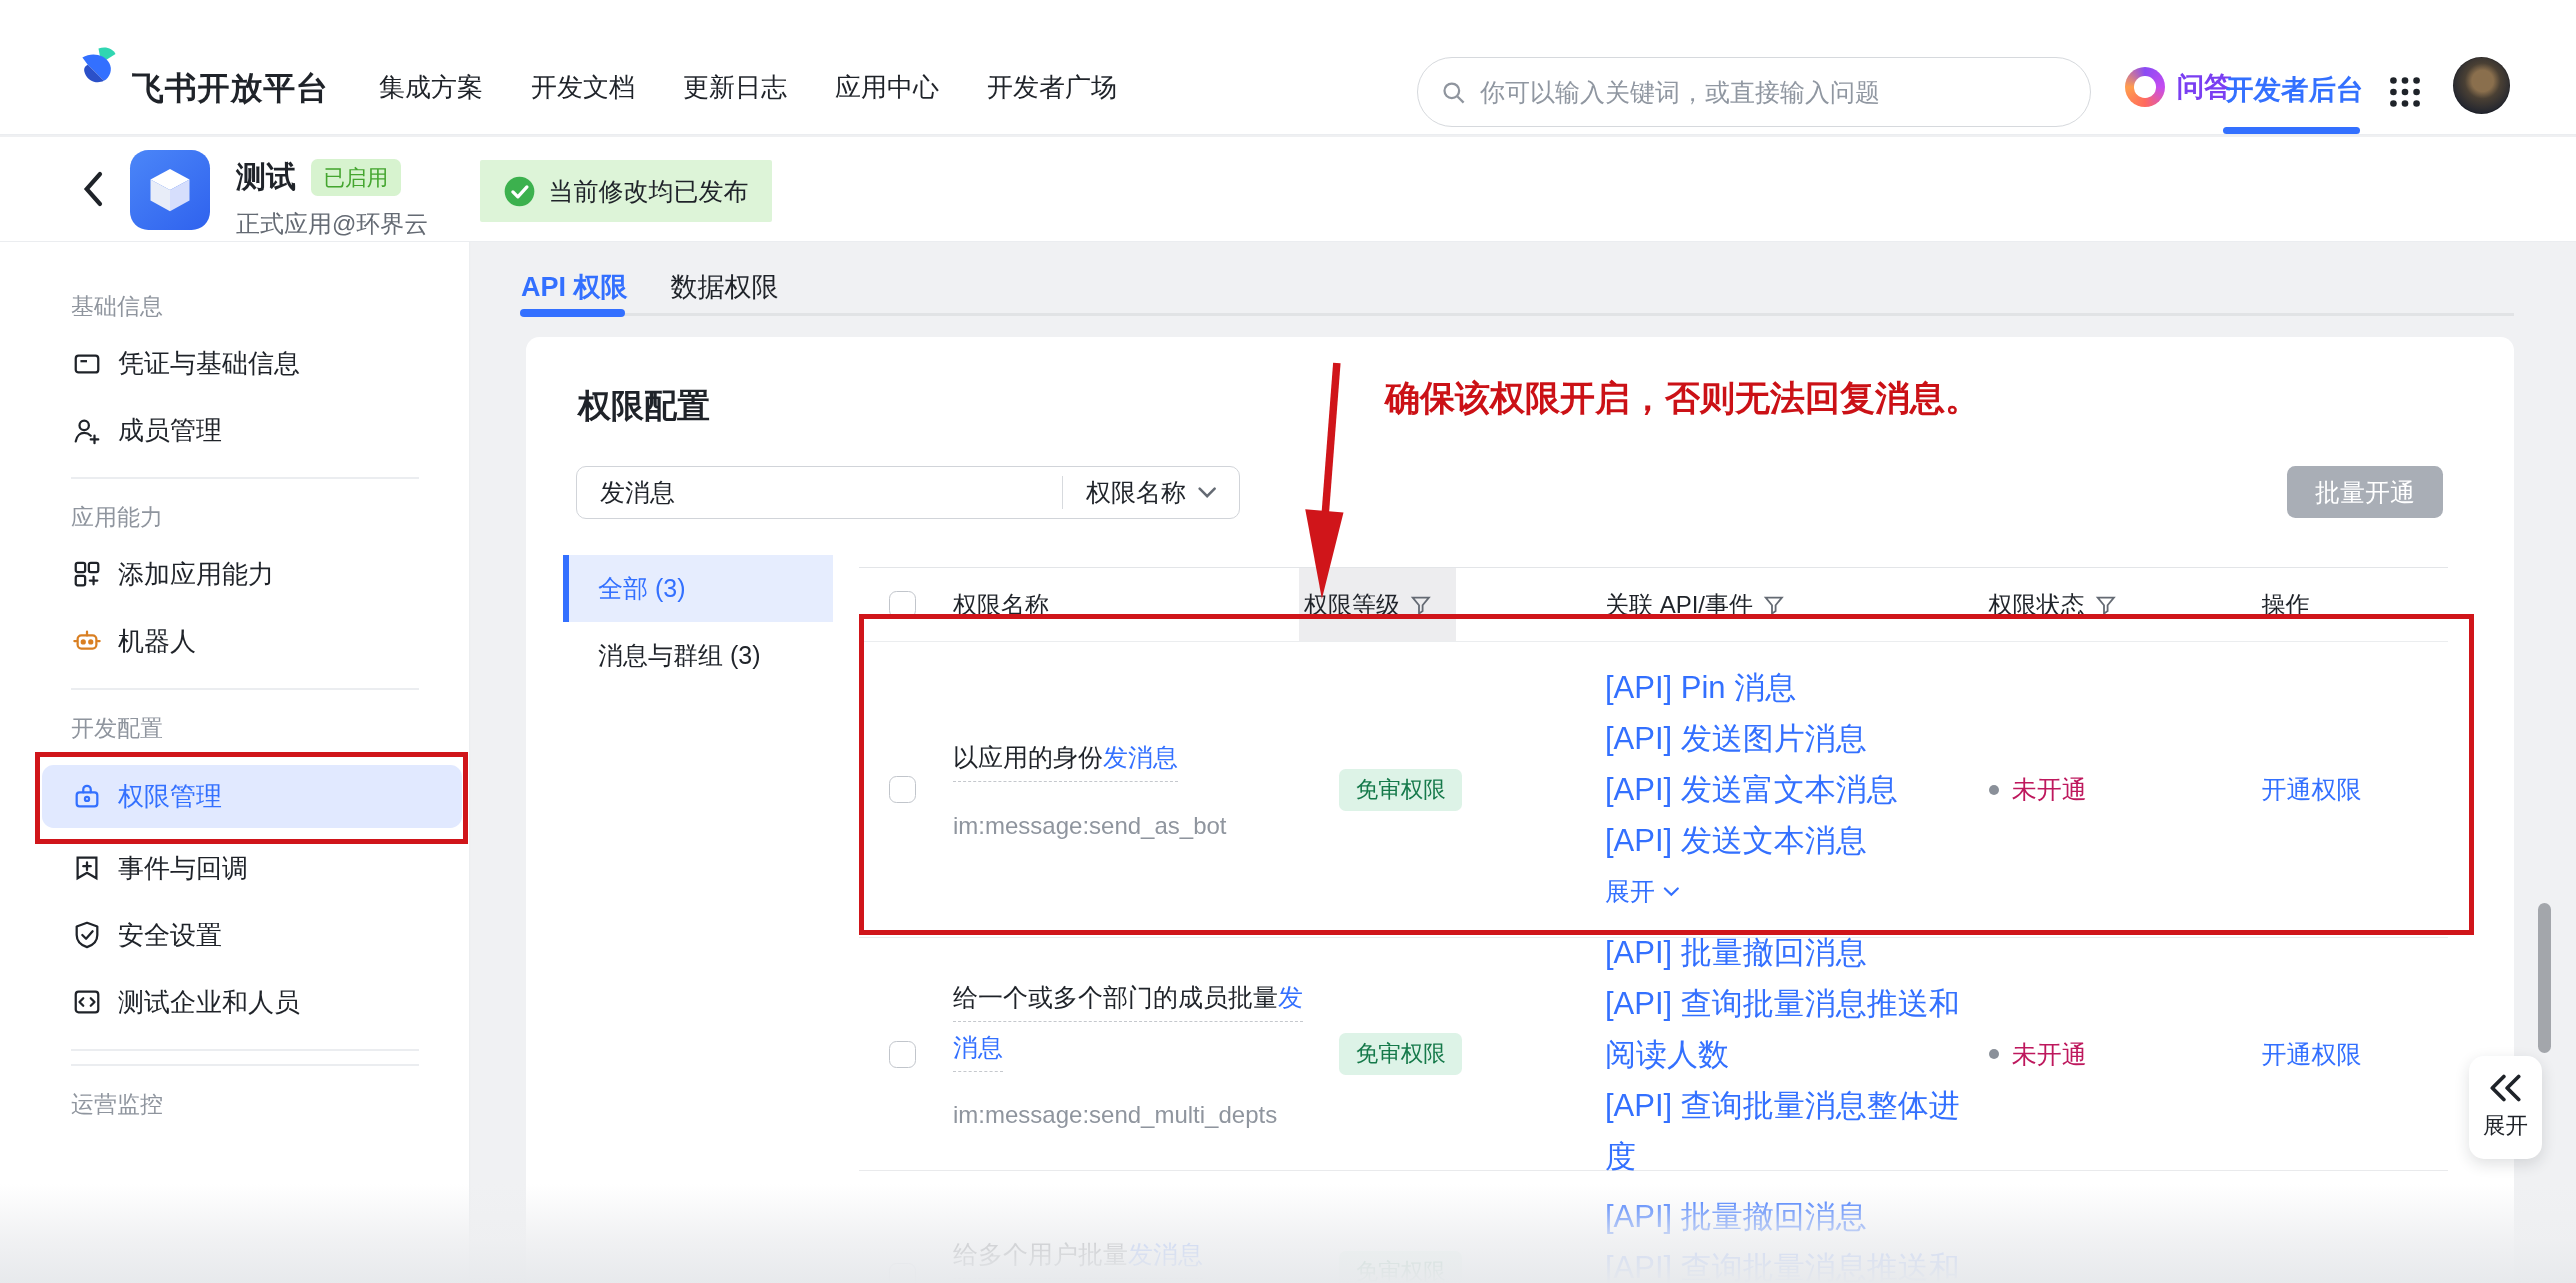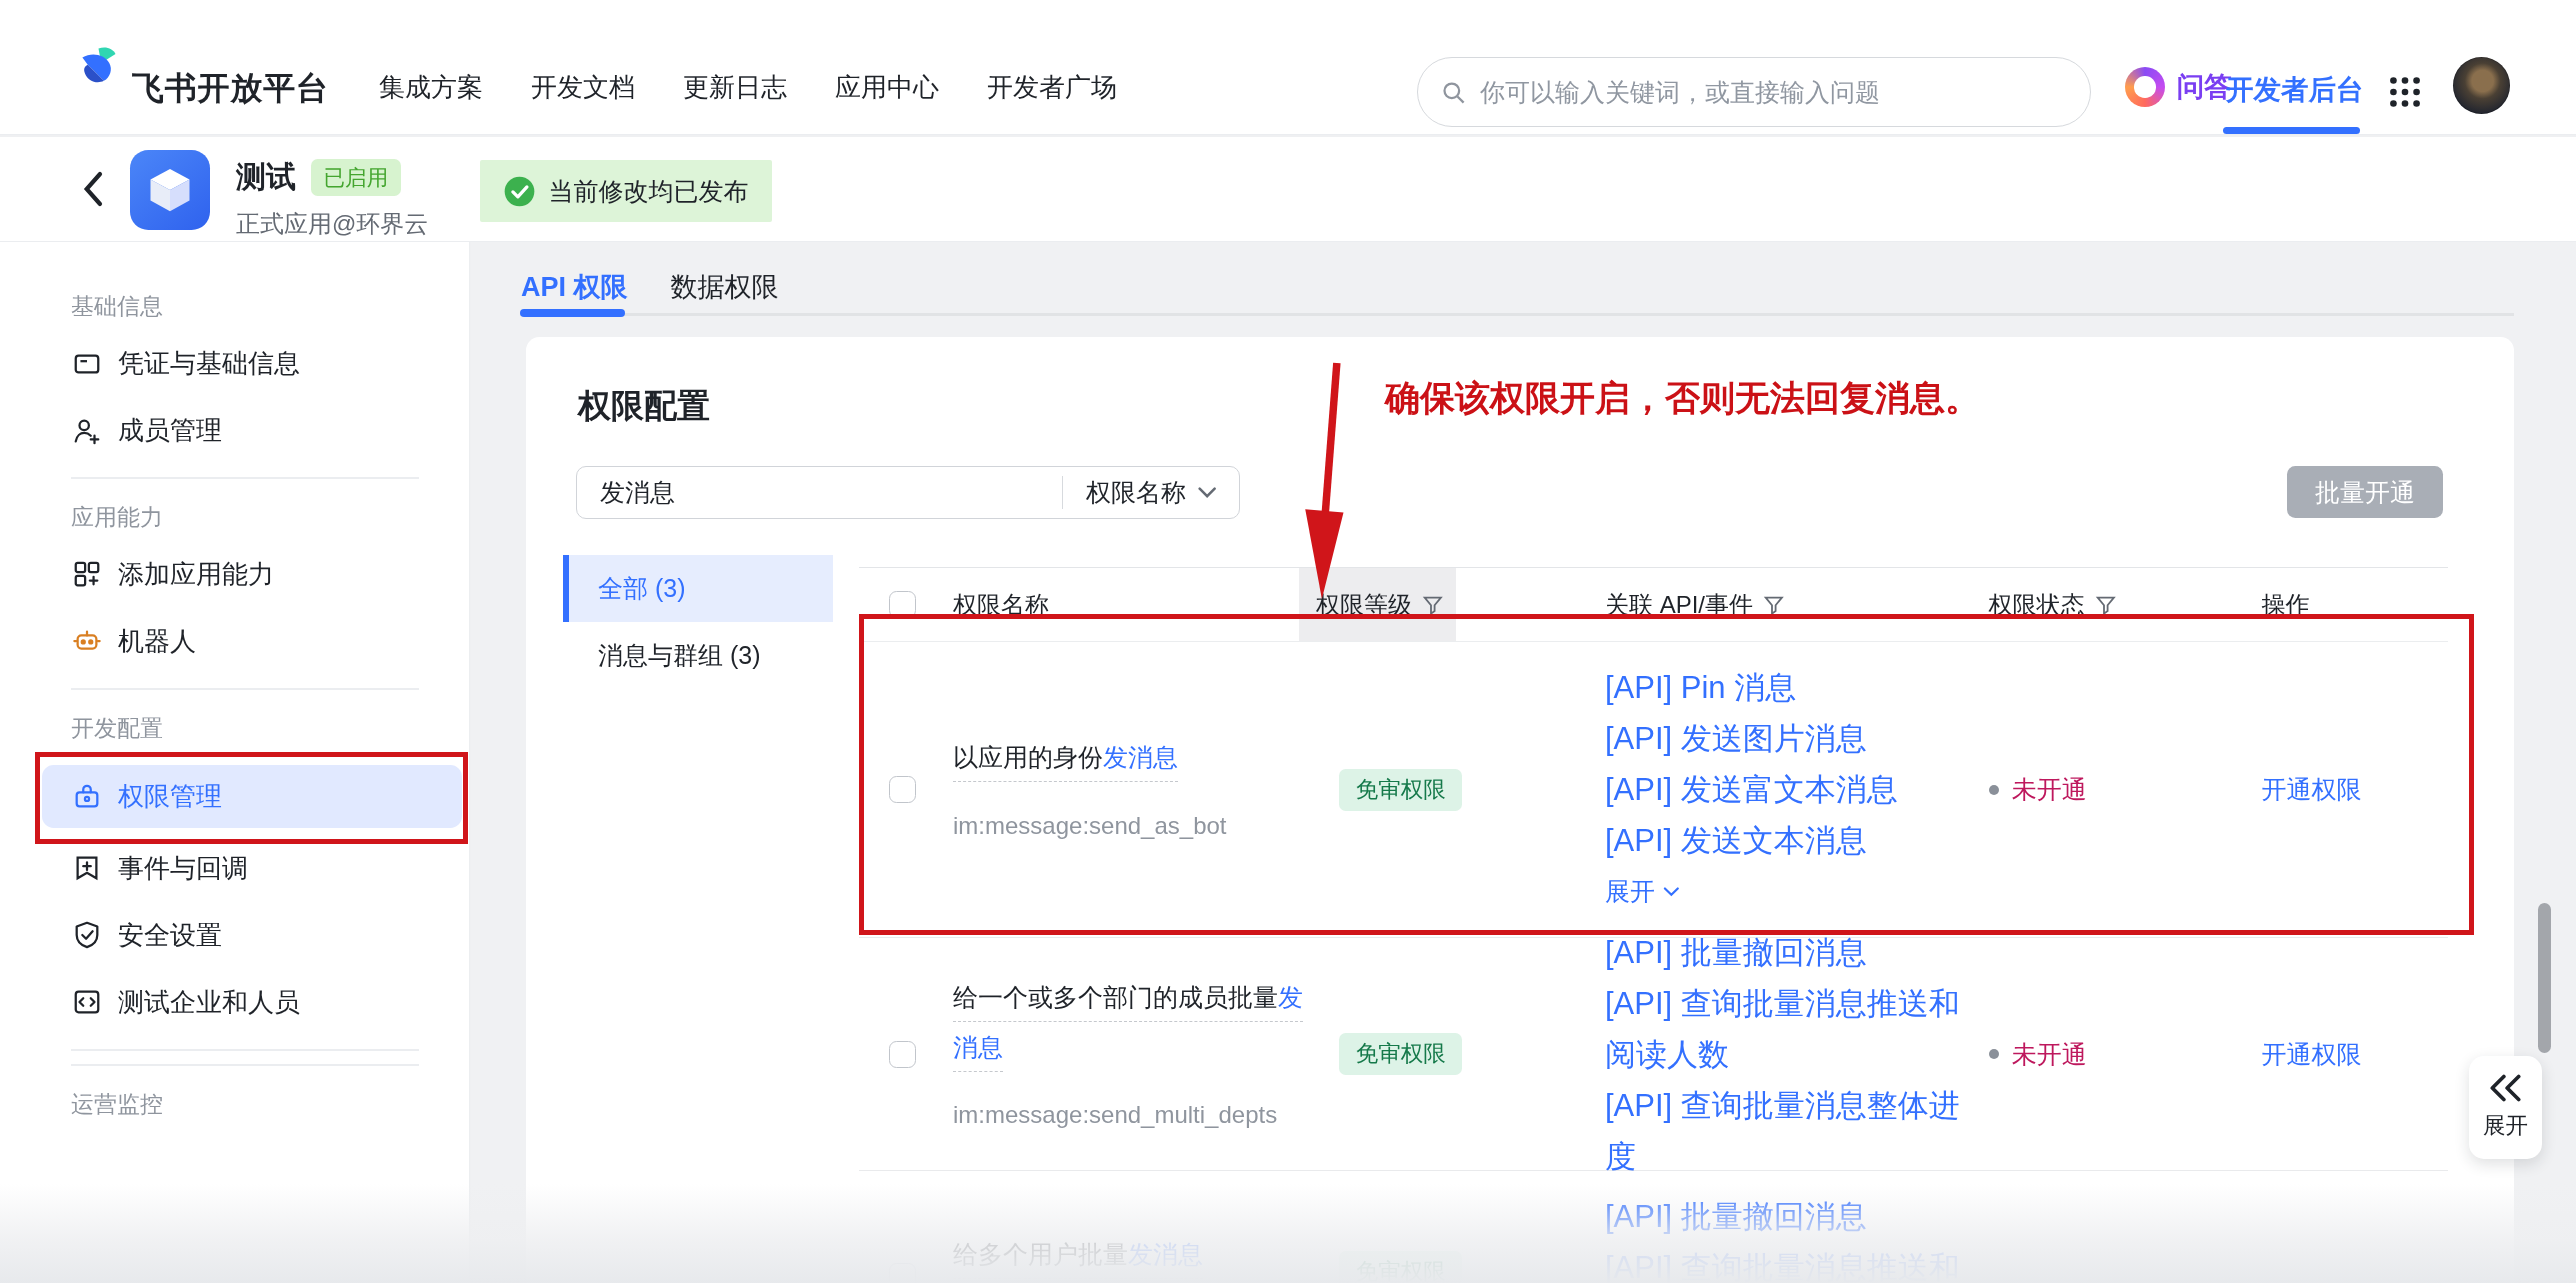--- a/index.html
+++ b/index.html
@@ -89,21 +89,21 @@
   .cat-item.active { background:#e6edfe; color:#3370ff; }
   .cat-item.active::before { content:""; position:absolute; left:0; top:0; bottom:0; width:5.8px; background:#3370ff; }
 
   .table { margin-left:26px; width:1589px; }
   .t-head { display:flex; height:75px; border-top:1.7px solid #e3e5e8; border-bottom:0.8px solid #ebedef;
             align-items:center; position:relative; }
   .th { font-size:24px; color:#1f2329; display:flex; align-items:center; gap:10px; position:relative; height:100%; }
   .th .txt { position:relative; z-index:2; } .th svg { position:relative; z-index:2; }
   .th-bg { position:absolute; left:0; top:0; width:157px; height:100%; background:#ededef; z-index:1; }
   .c0{width:94px;} .c1{width:346px;} .c2{width:283px;} .c3{width:379px;} .c4{width:279px;} .c5{width:208px;}
-  .th.c1{padding-left:0;} .th.c2{padding-left:17px;} .th.c3{padding-left:23px;} .th.c4{padding-left:27.5px;} .th.c5{padding-left:21.6px;}
+  .th.c1{padding-left:0;} .th.c2{padding-left:5px;} .th.c3{padding-left:23px;} .th.c4{padding-left:27.5px;} .th.c5{padding-left:21.6px;}
 
   .row { display:flex; border-bottom:0.8px solid #e9eaec; }
   .cell { display:flex; flex-direction:column; justify-content:center; }
   .cell-check { width:94px; padding-left:30px; }
   .cbx { width:27px; height:27px; border:1.7px solid #c1c5cb; border-radius:7.5px; background:#fff; cursor:pointer; }
   .cell-name { width:346px; }
   .nm { line-height:37px; margin-bottom:6.7px; }
   .nm-in { display:inline-block; border-bottom:1.7px dashed #c5c8cd; padding-bottom:5px; font-size:25px; white-space:nowrap; }
   .nm-in .hl { color:#3370ff; }
   .scope { font-size:24px; color:#8f959e; margin-top:23px; }

